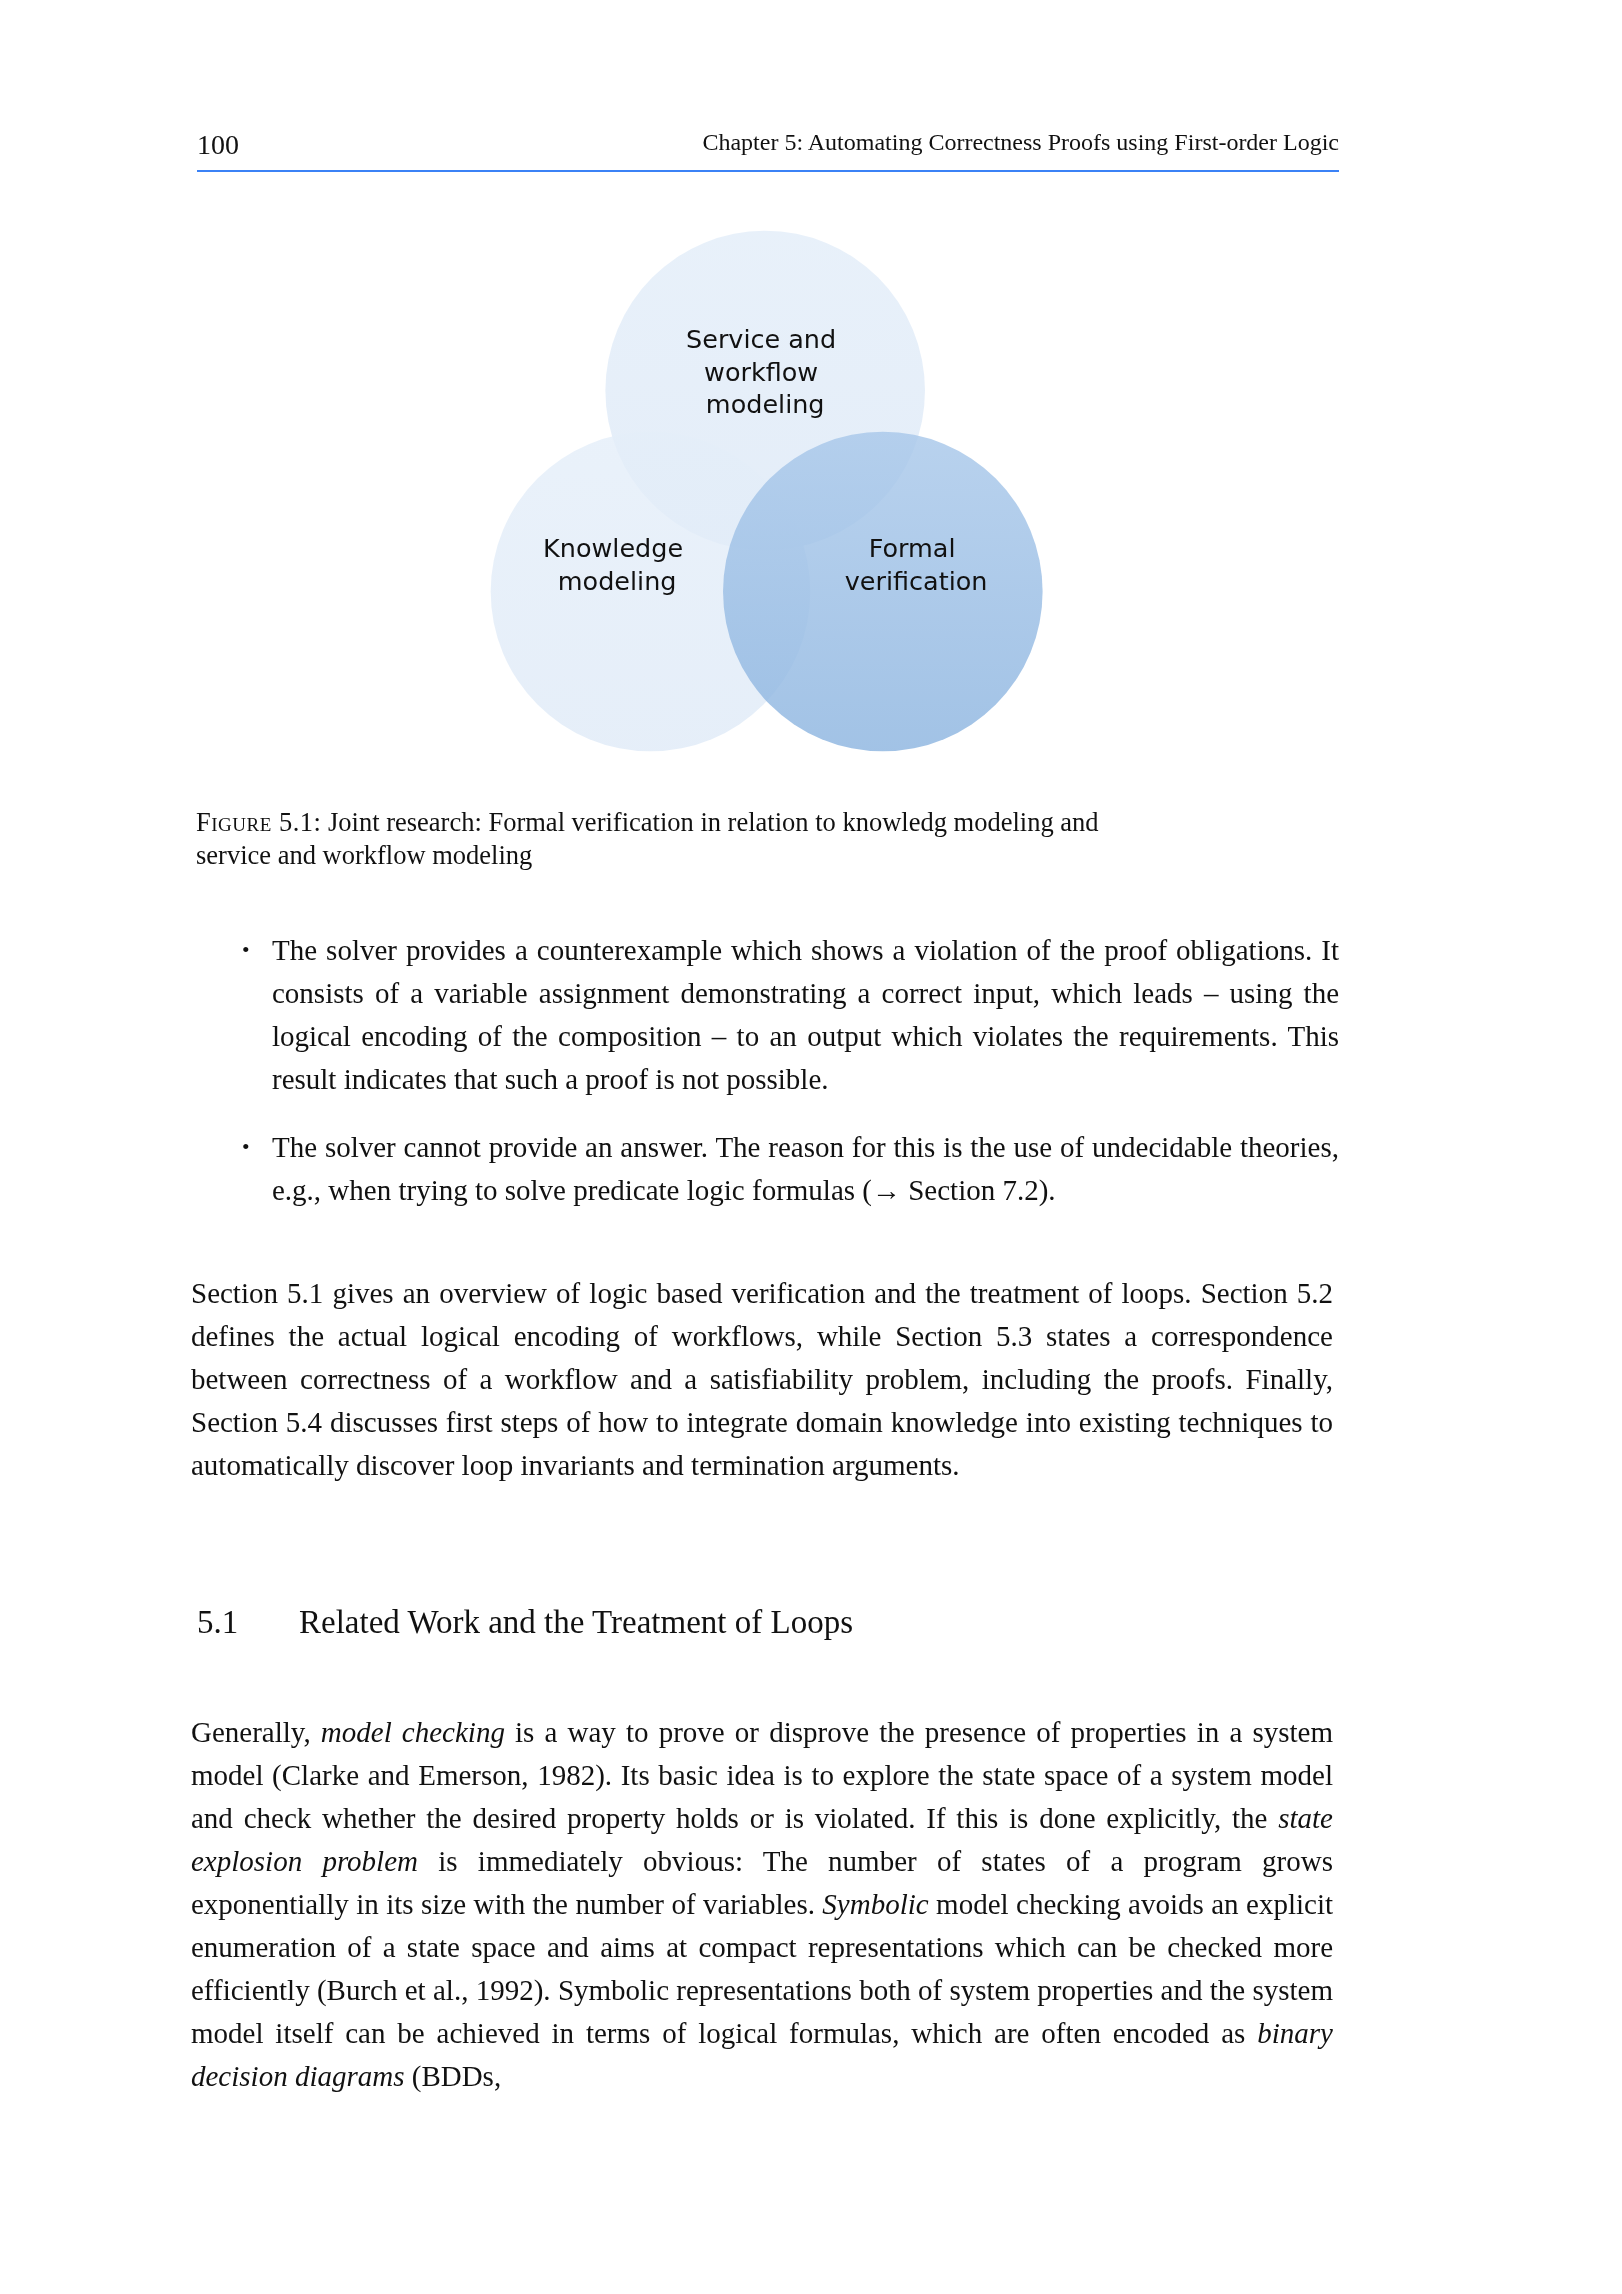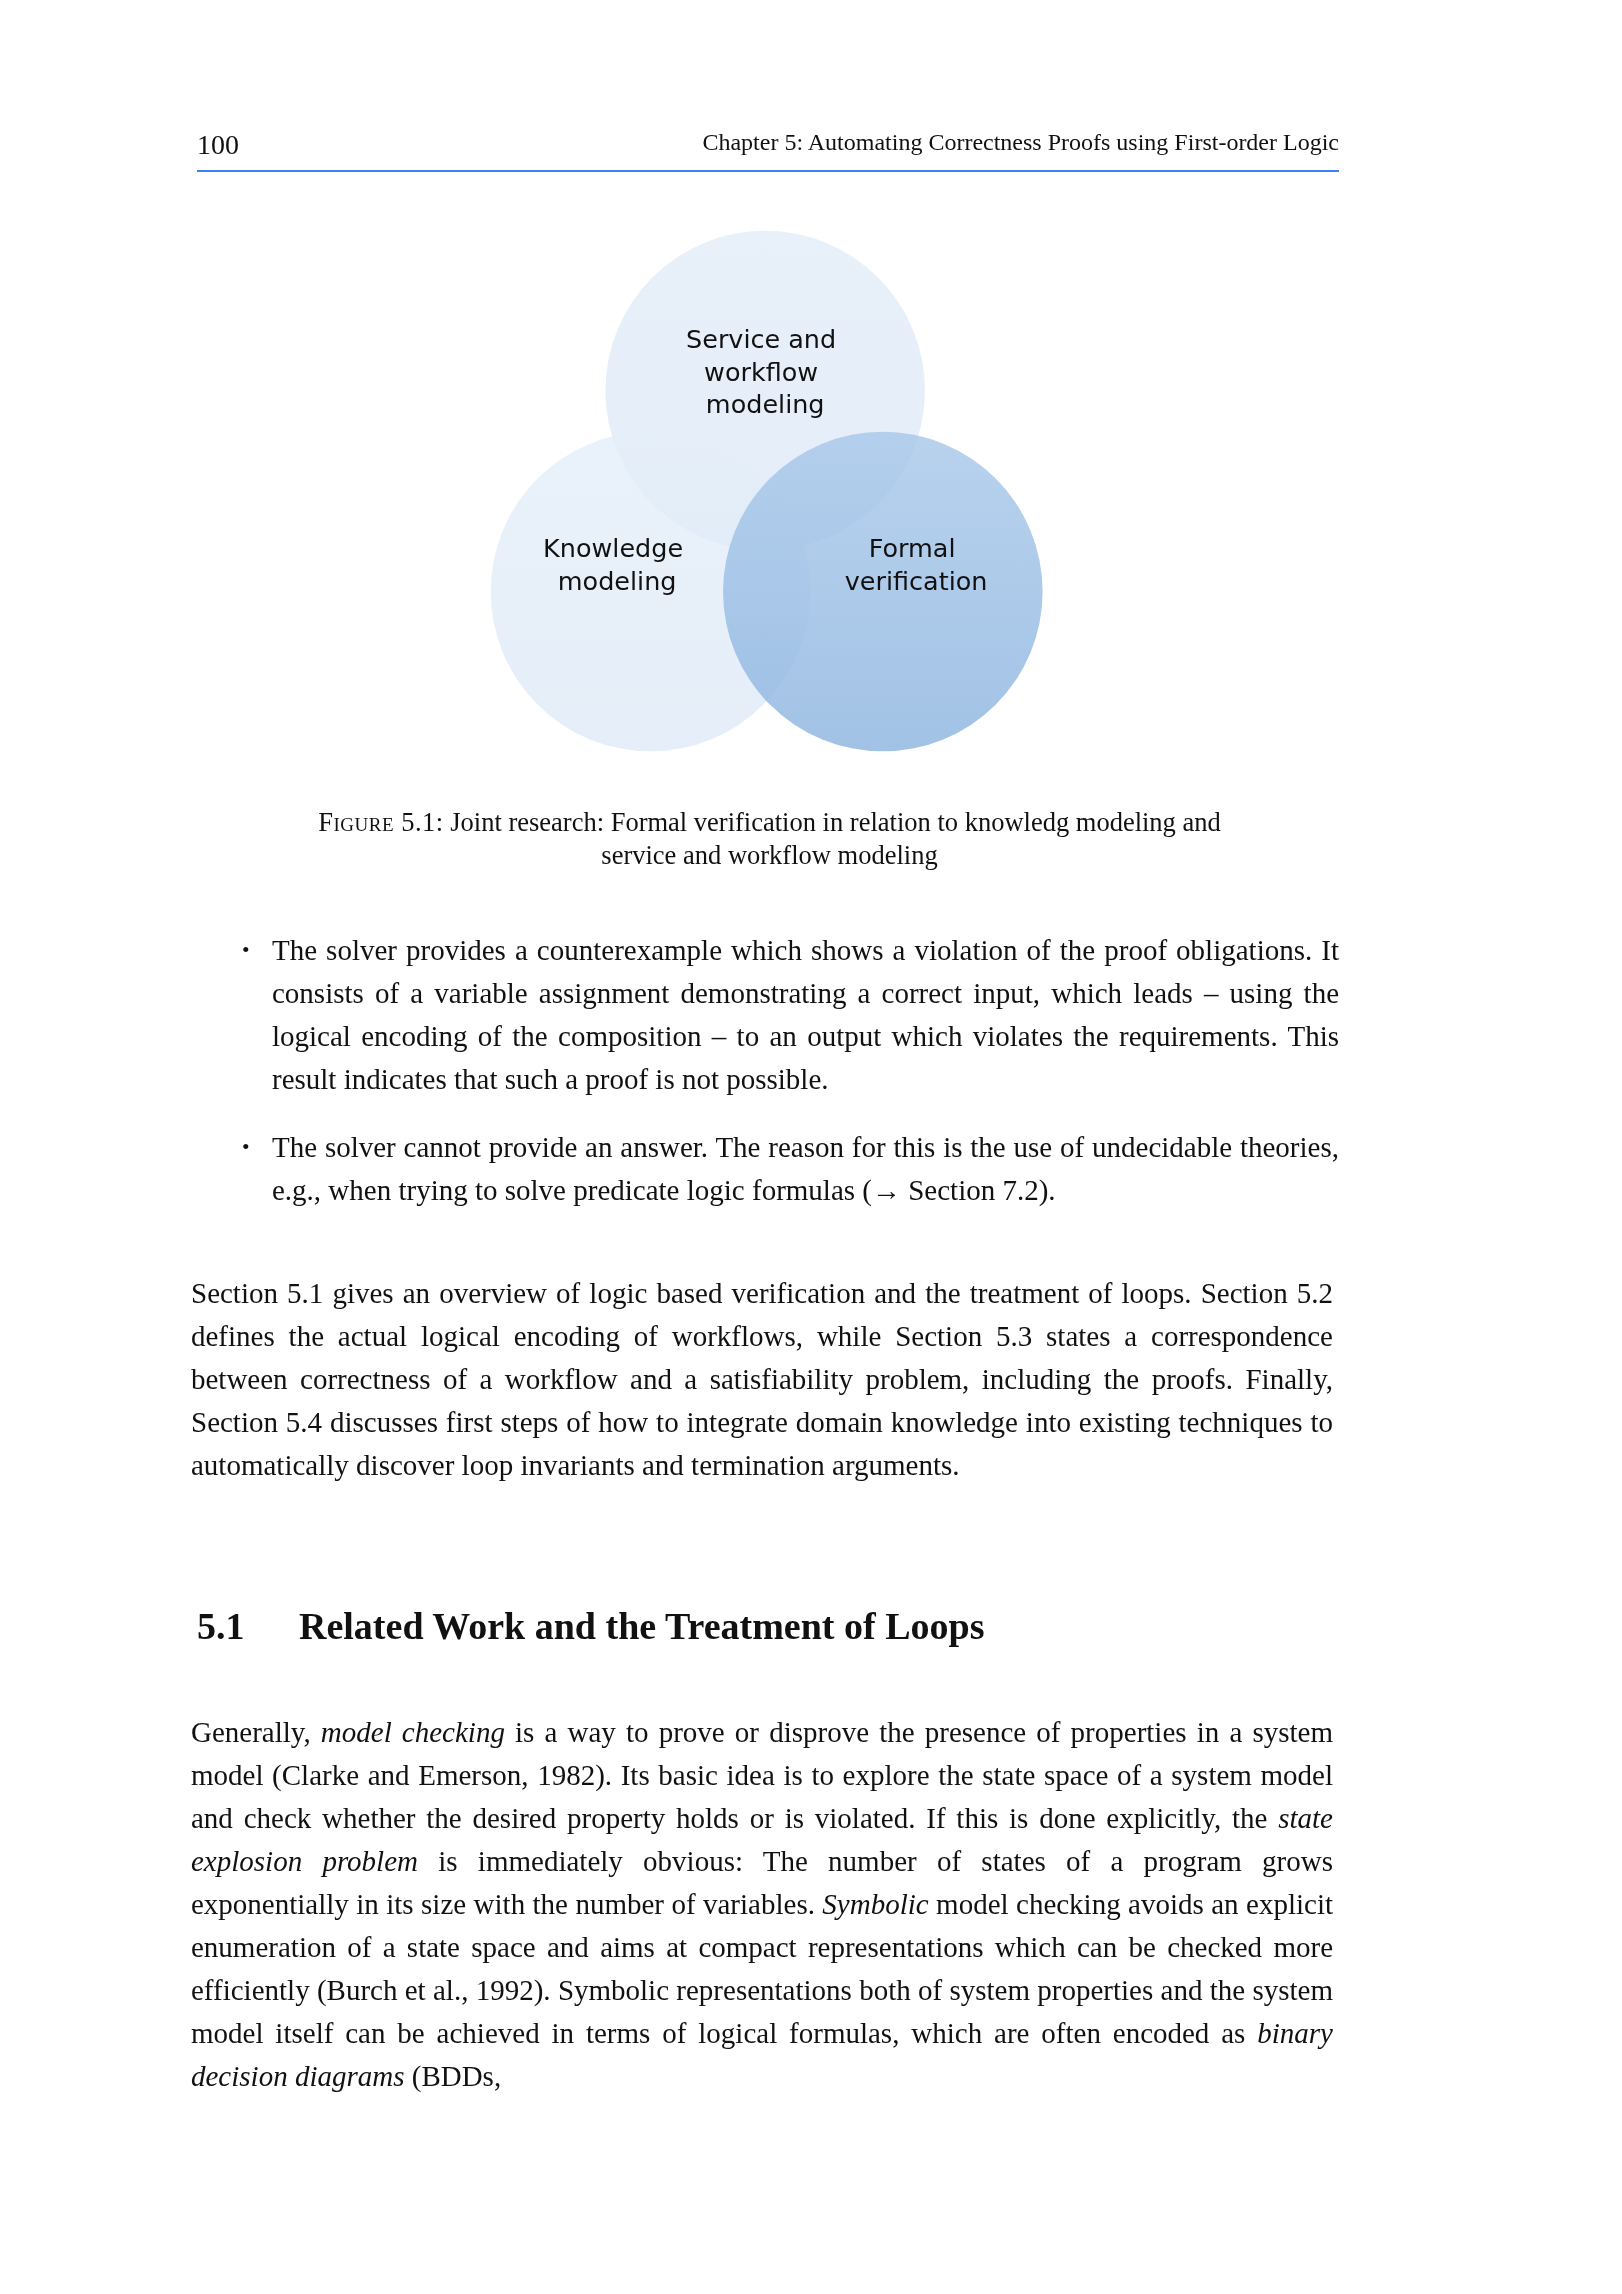--- a/index.html
+++ b/index.html
@@ -6,31 +6,31 @@
   body { width:1622px; height:2295px; position:relative; overflow:hidden;
          font-family:"DejaVu Serif", "Liberation Serif", serif; color:#111; }
   .serif { font-family:"Liberation Serif", "DejaVu Serif", serif; }
   #header { position:absolute; left:197px; top:127px; width:1142px; height:43px;
             border-bottom:2px solid #3b82f6; }
   #page-number { position:absolute; left:0; top:2px; font-size:28px; }
   #running-title { position:absolute; right:0; top:2px; font-size:24px; }
   #figure { position:absolute; left:470px; top:221px; width:608px; height:549px; }
   #figure svg { width:608px; height:549px; }
   .venn-label { font-family:"DejaVu Sans", "Liberation Sans", sans-serif; font-size:26px; fill:#111; }
-  #caption { position:absolute; left:196px; top:806px; width:1147px; text-align:center;
+  #caption { position:absolute; left:196px; top:806px; width:1147px; 
              font-size:26.5px; line-height:33px; }
   .smallcaps { font-variant:small-caps; letter-spacing:0.5px; }
   .txt { position:absolute; left:191px; width:1142px; font-size:29px; line-height:43px;
          text-align:justify; }
   ul.bullets { position:absolute; left:197px; top:929px; width:1142px; margin:0; padding:0; list-style:none; }
   ul.bullets li { position:relative; padding-left:75px; font-size:29px; line-height:43px;
                   text-align:justify; margin-bottom:24.5px; }
   ul.bullets li .bullet { position:absolute; left:45px; top:0; font-size:21.6px; }
   #para-overview { top:1272px; }
-  #section-heading { position:absolute; left:197px; top:1604px; font-size:38px; font-weight:bold; }
+  #section-heading { position:absolute; left:197px; top:1604px; font-size:33px; font-weight:normal; }
   #section-number { display:inline-block; width:102px; }
   #para-model-checking { top:1711px; }
   em { font-style:italic; }
 </style>
 </head>
 <body>
 
 <div id="header">
   <span id="page-number" class="serif">100</span>
   <span id="running-title" class="serif">Chapter 5: Automating Correctness Proofs using First-order Logic</span>

